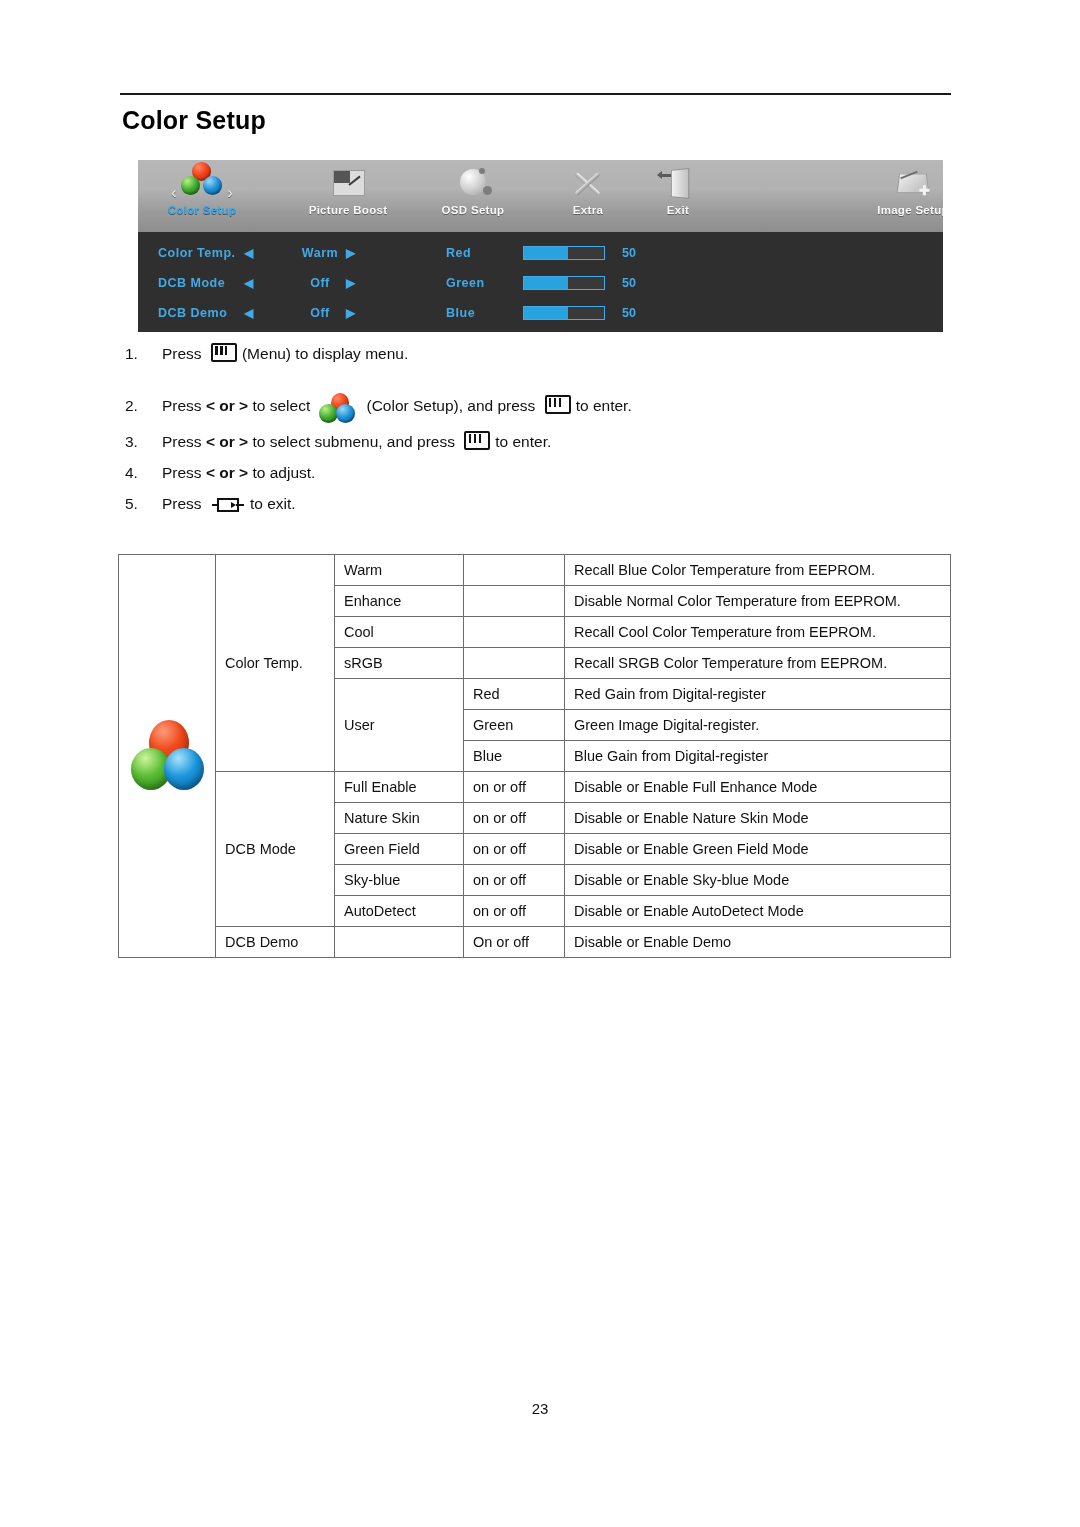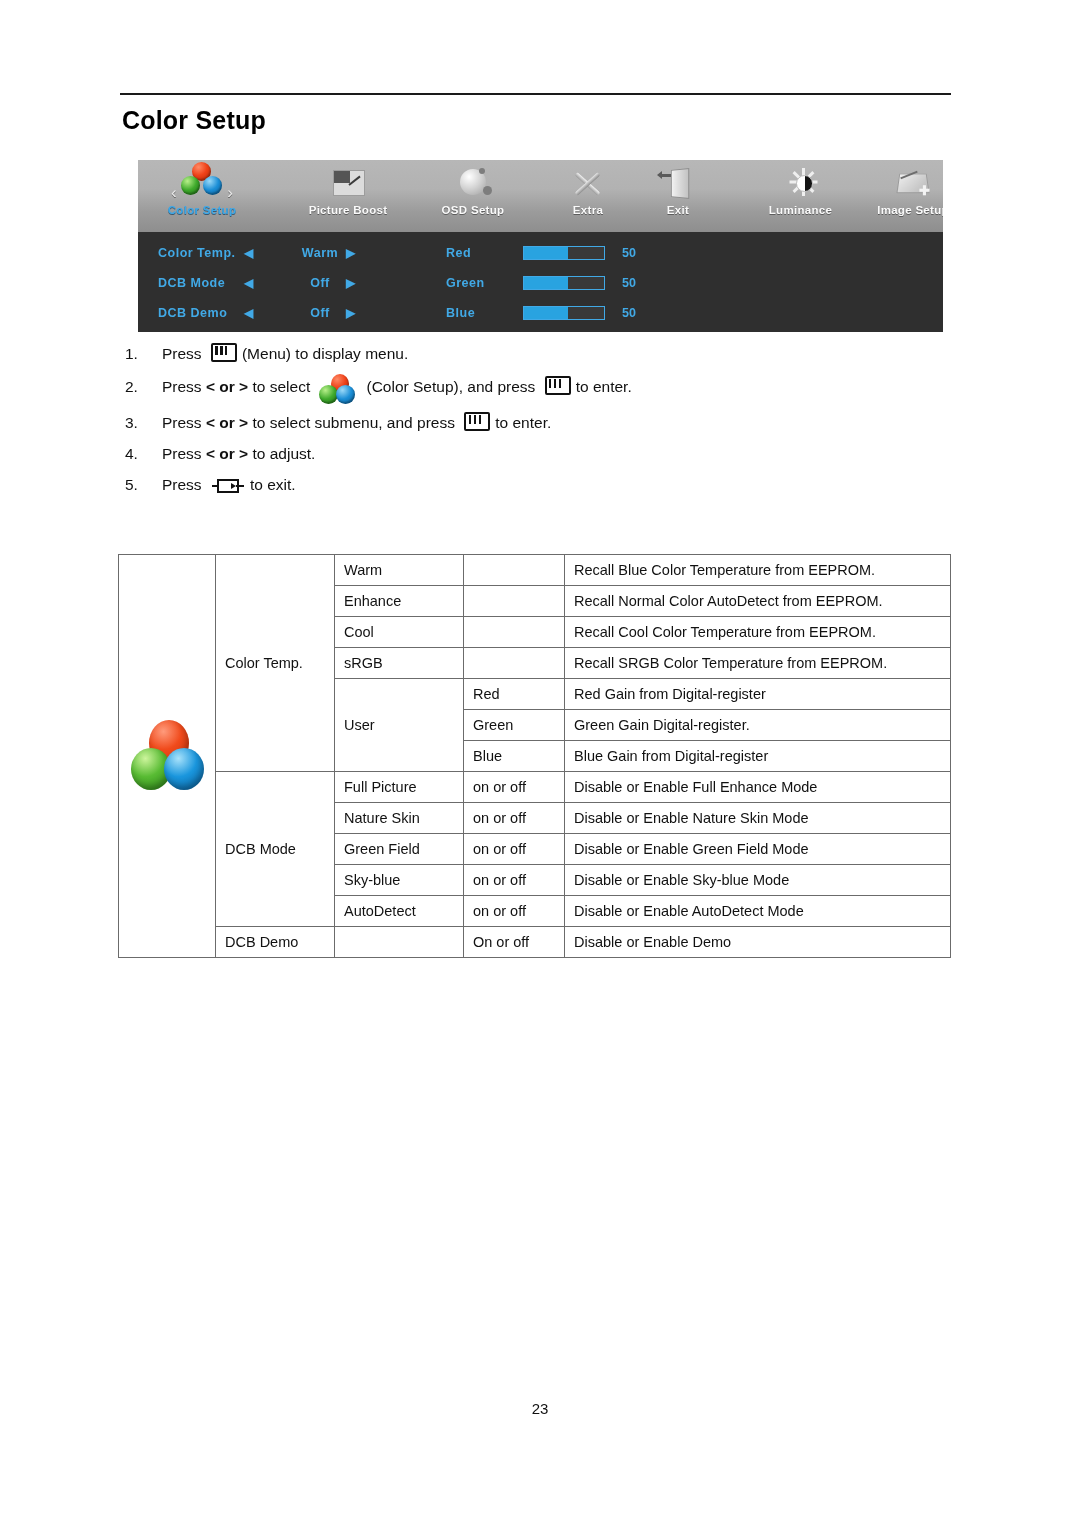--- a/index.html
+++ b/index.html
@@ -404,36 +404,20 @@
       </div>
 
       <div class="osd-icon-cell" style="left:490px;width:100px;">
         <div class="osd-icon-art">
           <div class="ic-exit-door"></div>
           <div class="ic-exit-arrow"></div>
         </div>
         <div class="osd-icon-label">Exit</div>
       </div>
 
-      <div class="osd-icon-cell" style="left:605px;width:115px;">
-        <div class="osd-icon-art">
-          <div class="ic-sun">
-            <div class="ic-sun-ray" style="transform:rotate(0deg);"></div>
-            <div class="ic-sun-ray" style="transform:rotate(45deg);"></div>
-            <div class="ic-sun-ray" style="transform:rotate(90deg);"></div>
-            <div class="ic-sun-ray" style="transform:rotate(135deg);"></div>
-            <div class="ic-sun-ray" style="transform:rotate(180deg);"></div>
-            <div class="ic-sun-ray" style="transform:rotate(225deg);"></div>
-            <div class="ic-sun-ray" style="transform:rotate(270deg);"></div>
-            <div class="ic-sun-ray" style="transform:rotate(315deg);"></div>
-            <div class="ic-sun-core"></div>
-          </div>
-        </div>
-        <div class="osd-icon-label">Luminance</div>
-      </div>
 
       <div class="osd-icon-cell" style="left:715px;width:120px;">
         <div class="osd-icon-art">
           <div class="ic-img"></div>
           <div class="ic-img-line"></div>
           <div class="ic-img-plus">✚</div>
         </div>
         <div class="osd-icon-label">Image Setup</div>
       </div>
 
@@ -475,21 +459,21 @@
           <div class="osd-slider-fill" style="width:55%"></div>
         </div>
         <span class="osd-num">50</span>
       </div>
 
     </div>
   </div>
 
   <div class="steps">
 
-    <div class="step" style="margin-bottom:9px;">
+    <div class="step" style="margin-bottom:28px;">
       <span class="step-num">1.</span><span>Press </span><span class="glyph-menu"><i></i><i></i><i></i></span><span>(Menu) to display menu.</span>
     </div>
 
     <div class="step" style="margin-bottom:8px;">
       <span class="step-num">2.</span><span>Press </span><b>&lt; or &gt;</b><span> to select </span><span class="glyph-balls">
           <span class="ball red"></span>
           <span class="ball green"></span>
           <span class="ball blue"></span>
         </span><span>(Color Setup), and press </span><span class="glyph-menu"><i></i><i></i><i></i></span><span>to enter.</span>
     </div>
@@ -523,48 +507,48 @@
           </div>
         </td>
         <td class="c-group" rowspan="7">Color Temp.</td>
         <td class="c-item">Warm</td>
         <td class="c-val"></td>
         <td class="c-desc">Recall Blue Color Temperature from EEPROM.</td>
       </tr>
       <tr>
         <td class="c-item">Enhance</td>
         <td class="c-val"></td>
-        <td class="c-desc">Recall Normal Color AutoDetect from EEPROM.</td>
+        <td class="c-desc">Disable Normal Color Temperature from EEPROM.</td>
       </tr>
       <tr>
         <td class="c-item">Cool</td>
         <td class="c-val"></td>
         <td class="c-desc">Recall Cool Color Temperature from EEPROM.</td>
       </tr>
       <tr>
         <td class="c-item">sRGB</td>
         <td class="c-val"></td>
         <td class="c-desc">Recall SRGB Color Temperature from EEPROM.</td>
       </tr>
       <tr>
         <td class="c-item" rowspan="3">User</td>
         <td class="c-val">Red</td>
         <td class="c-desc">Red Gain from Digital-register</td>
       </tr>
       <tr>
         <td class="c-val">Green</td>
-        <td class="c-desc">Green Gain Digital-register.</td>
+        <td class="c-desc">Green Image Digital-register.</td>
       </tr>
       <tr>
         <td class="c-val">Blue</td>
         <td class="c-desc">Blue Gain from Digital-register</td>
       </tr>
       <tr>
         <td class="c-group" rowspan="5">DCB Mode</td>
-        <td class="c-item">Full Picture</td>
+        <td class="c-item">Full Enable</td>
         <td class="c-val">on or off</td>
         <td class="c-desc">Disable or Enable Full Enhance Mode</td>
       </tr>
       <tr>
         <td class="c-item">Nature Skin</td>
         <td class="c-val">on or off</td>
         <td class="c-desc">Disable or Enable Nature Skin Mode</td>
       </tr>
       <tr>
         <td class="c-item">Green Field</td>

